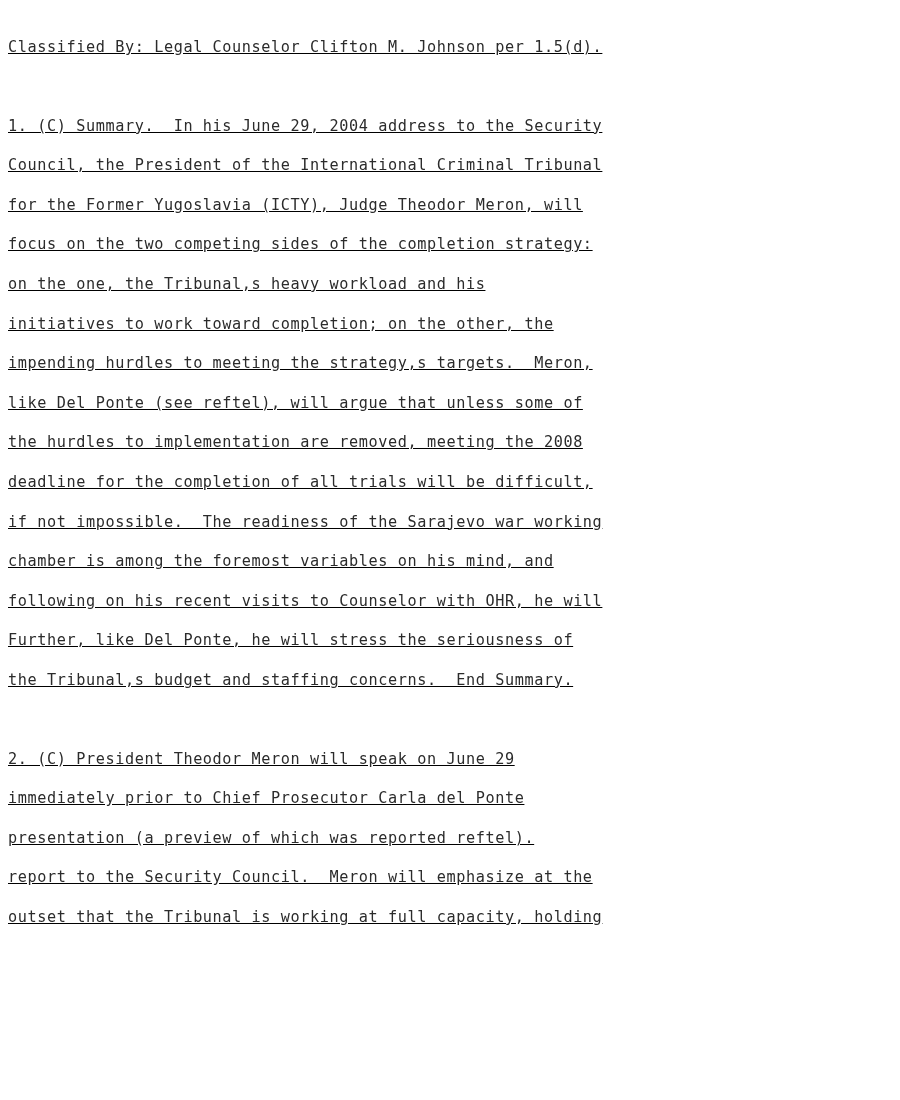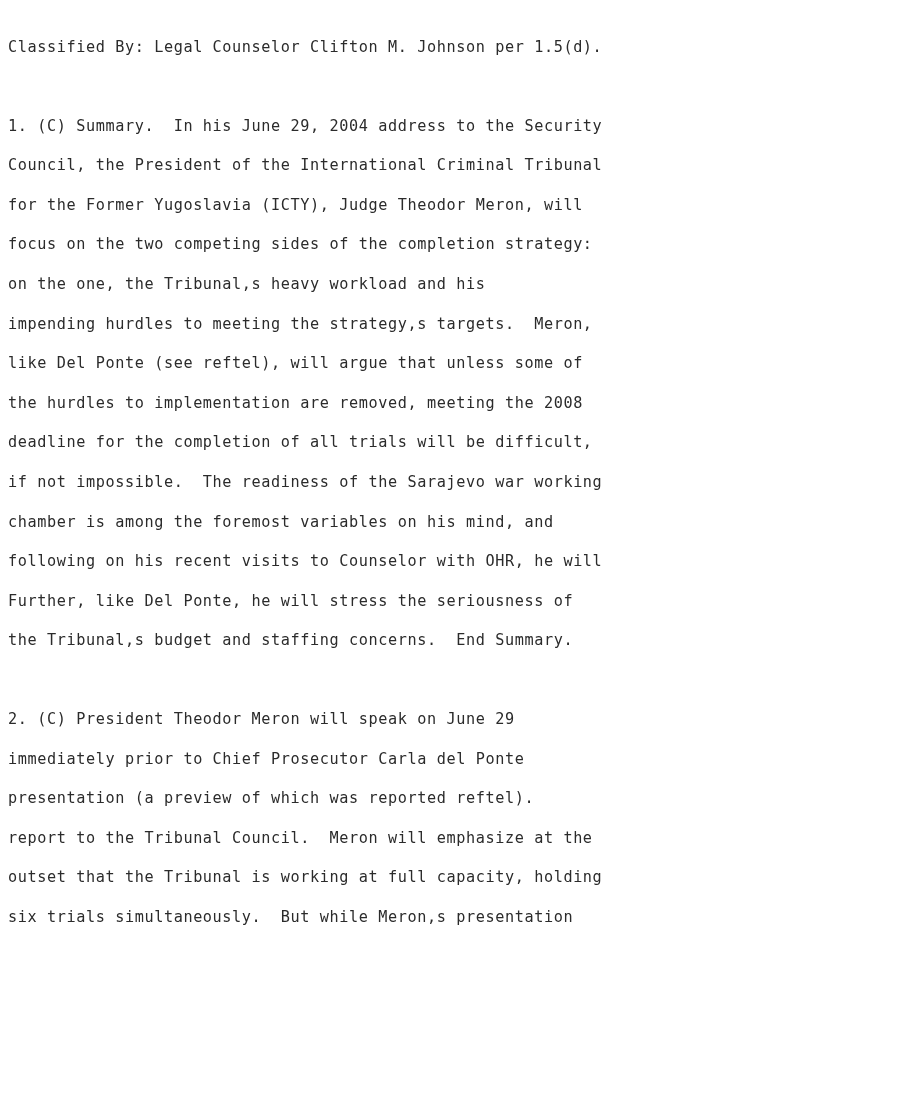--- a/index.html
+++ b/index.html
@@ -16,20 +16,21 @@
   .page {
     position: relative;
     width: 900px;
     height: 1100px;
     background: #ffffff;
     box-sizing: border-box;
     padding: 28px 30px 0 8px;
   }
   .doc-body {
     display: block;
+    text-decoration: underline;
   }
   .para {
     margin: 0 0 0 0;
   }
   .para + .para {
     margin-top: 39px;
   }
   .line {
     font-family: "DejaVu Sans Mono", monospace;
     font-size: 15.2px;
@@ -48,34 +49,34 @@
     <div class="para">
       <div class="line">Classified By: Legal Counselor Clifton M. Johnson per 1.5(d).</div>
     </div>
 
     <div class="para">
       <div class="line">1. (C) Summary.  In his June 29, 2004 address to the Security</div>
       <div class="line">Council, the President of the International Criminal Tribunal</div>
       <div class="line">for the Former Yugoslavia (ICTY), Judge Theodor Meron, will</div>
       <div class="line">focus on the two competing sides of the completion strategy:</div>
       <div class="line">on the one, the Tribunal,s heavy workload and his</div>
+      <div class="line">initiatives to work toward completion; on the other, the</div>
       <div class="line">impending hurdles to meeting the strategy,s targets.  Meron,</div>
       <div class="line">like Del Ponte (see reftel), will argue that unless some of</div>
       <div class="line">the hurdles to implementation are removed, meeting the 2008</div>
       <div class="line">deadline for the completion of all trials will be difficult,</div>
       <div class="line">if not impossible.  The readiness of the Sarajevo war working</div>
       <div class="line">chamber is among the foremost variables on his mind, and</div>
       <div class="line">following on his recent visits to Counselor with OHR, he will</div>
       <div class="line">Further, like Del Ponte, he will stress the seriousness of</div>
       <div class="line">the Tribunal,s budget and staffing concerns.  End Summary.</div>
     </div>
 
     <div class="para">
       <div class="line">2. (C) President Theodor Meron will speak on June 29</div>
       <div class="line">immediately prior to Chief Prosecutor Carla del Ponte</div>
       <div class="line">presentation (a preview of which was reported reftel).</div>
-      <div class="line">report to the Tribunal Council.  Meron will emphasize at the</div>
+      <div class="line">report to the Security Council.  Meron will emphasize at the</div>
       <div class="line">outset that the Tribunal is working at full capacity, holding</div>
-      <div class="line">six trials simultaneously.  But while Meron,s presentation</div>
     </div>
 
   </div>
 </div>
 
 </body></html>

